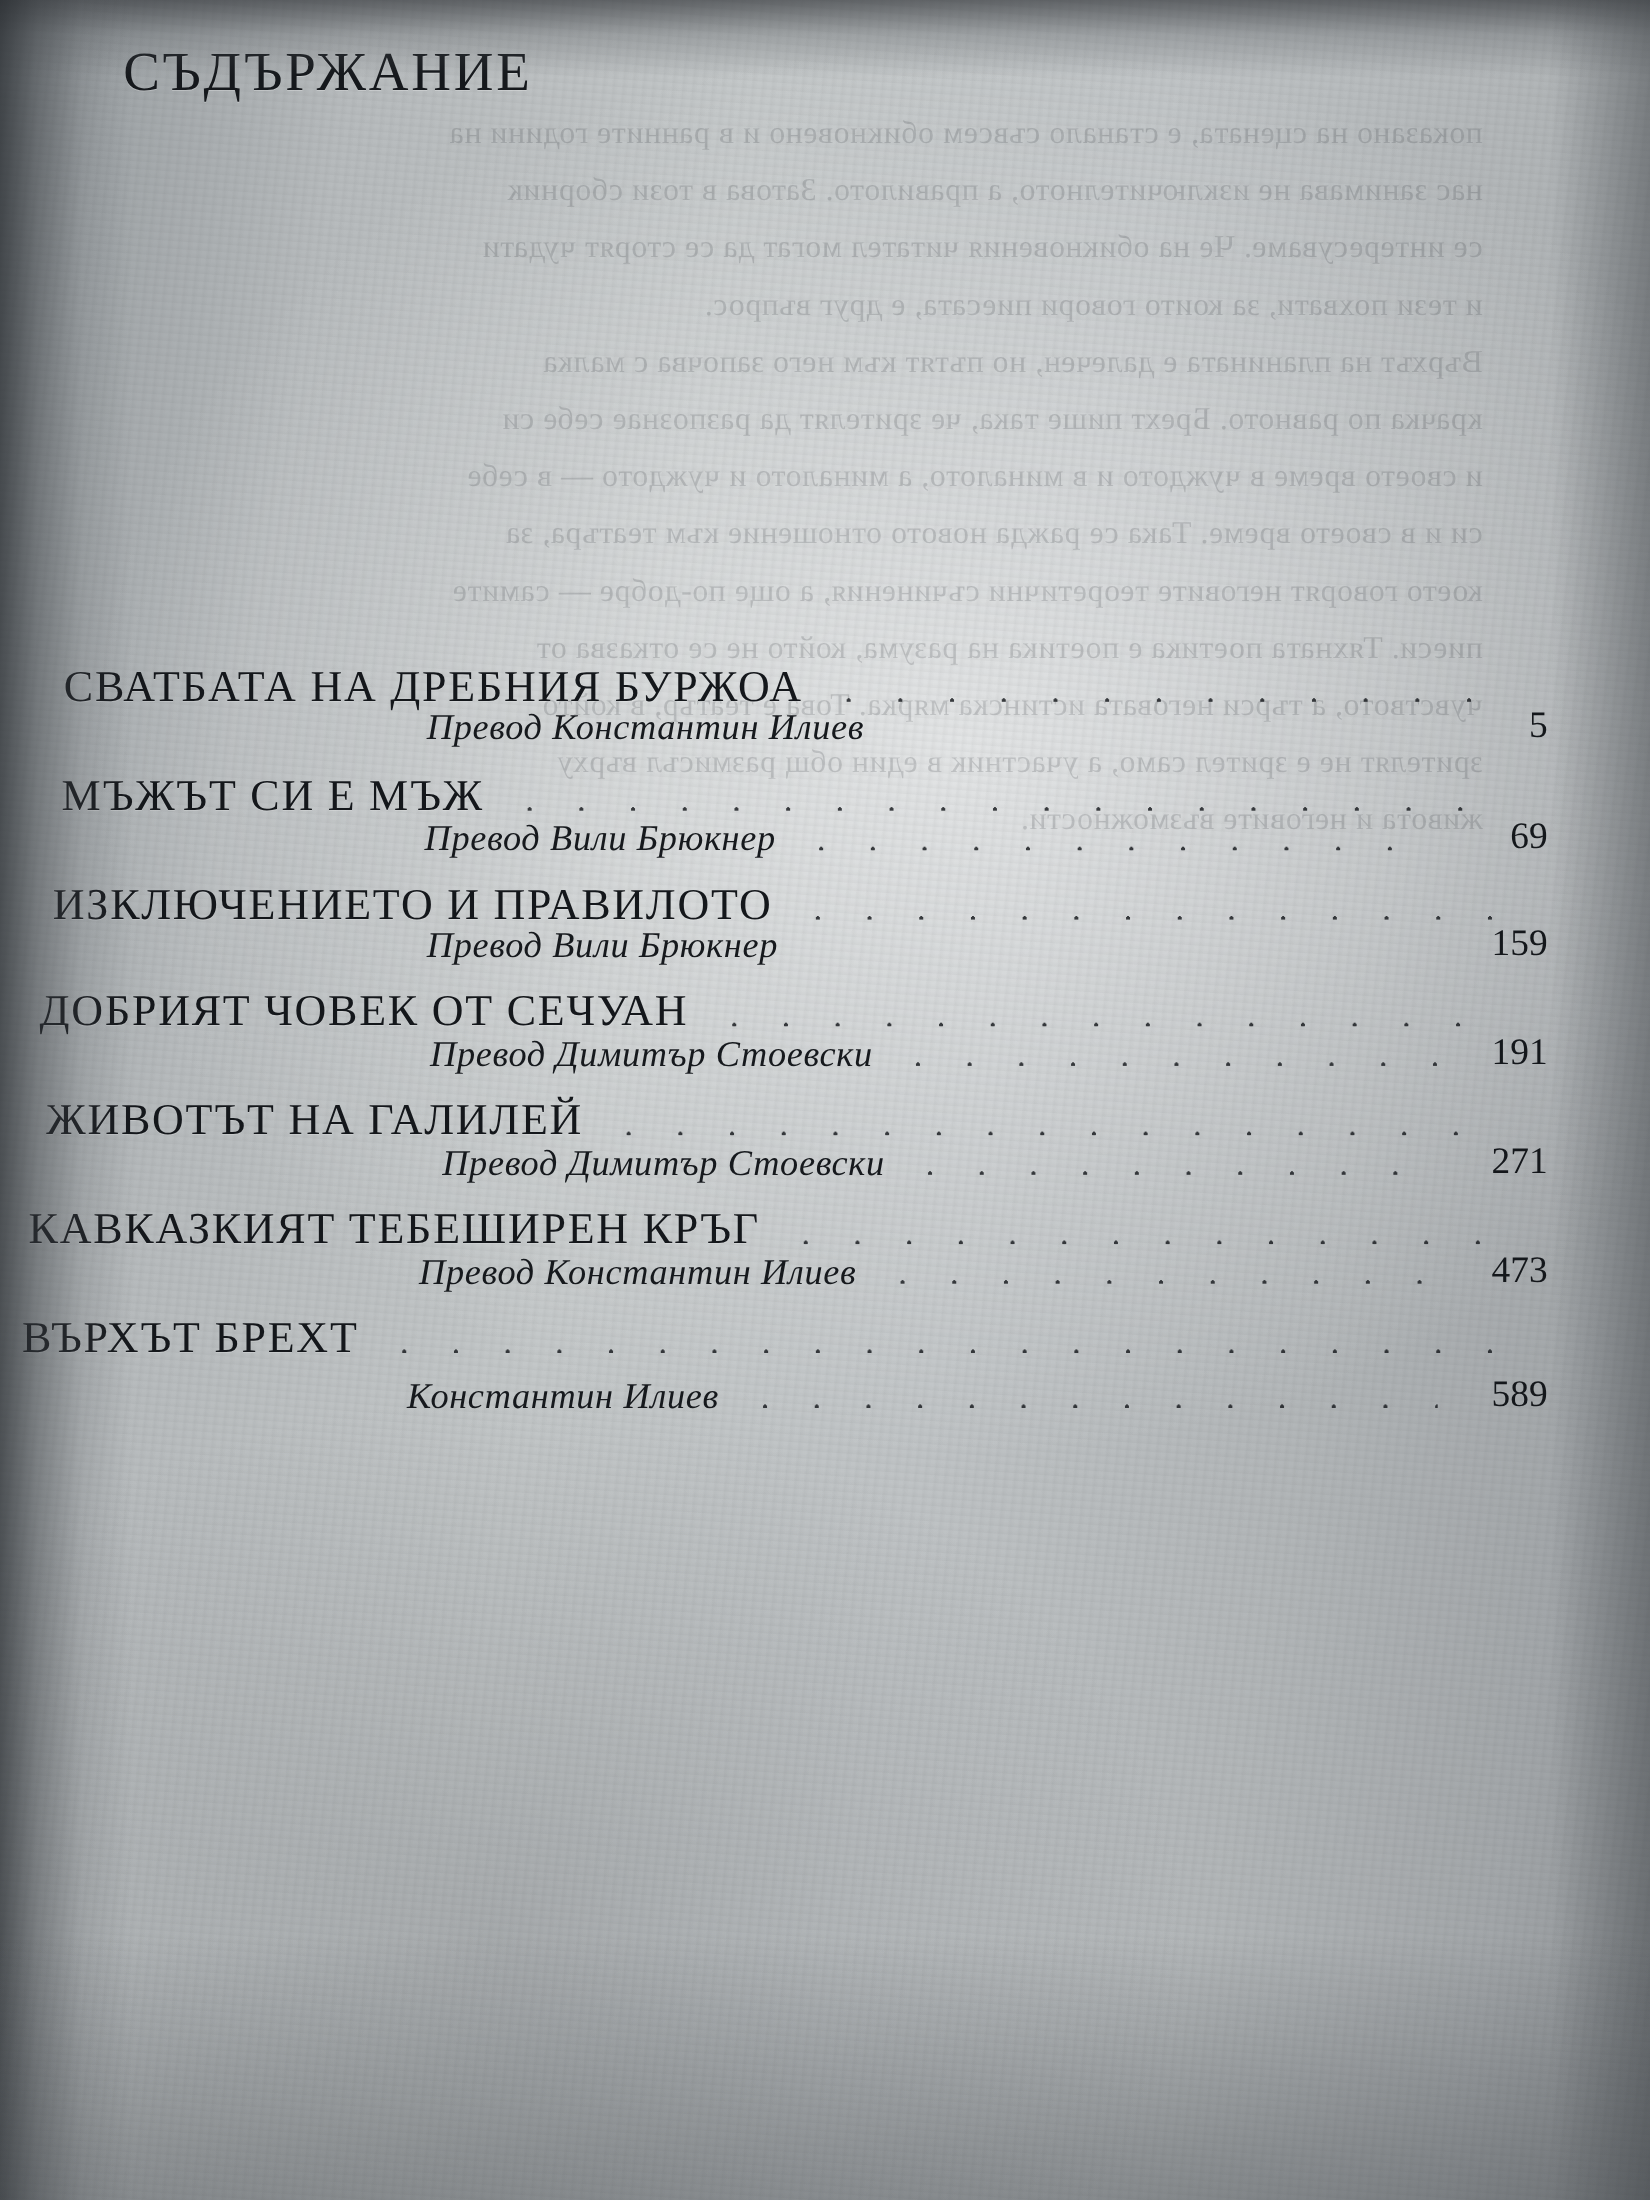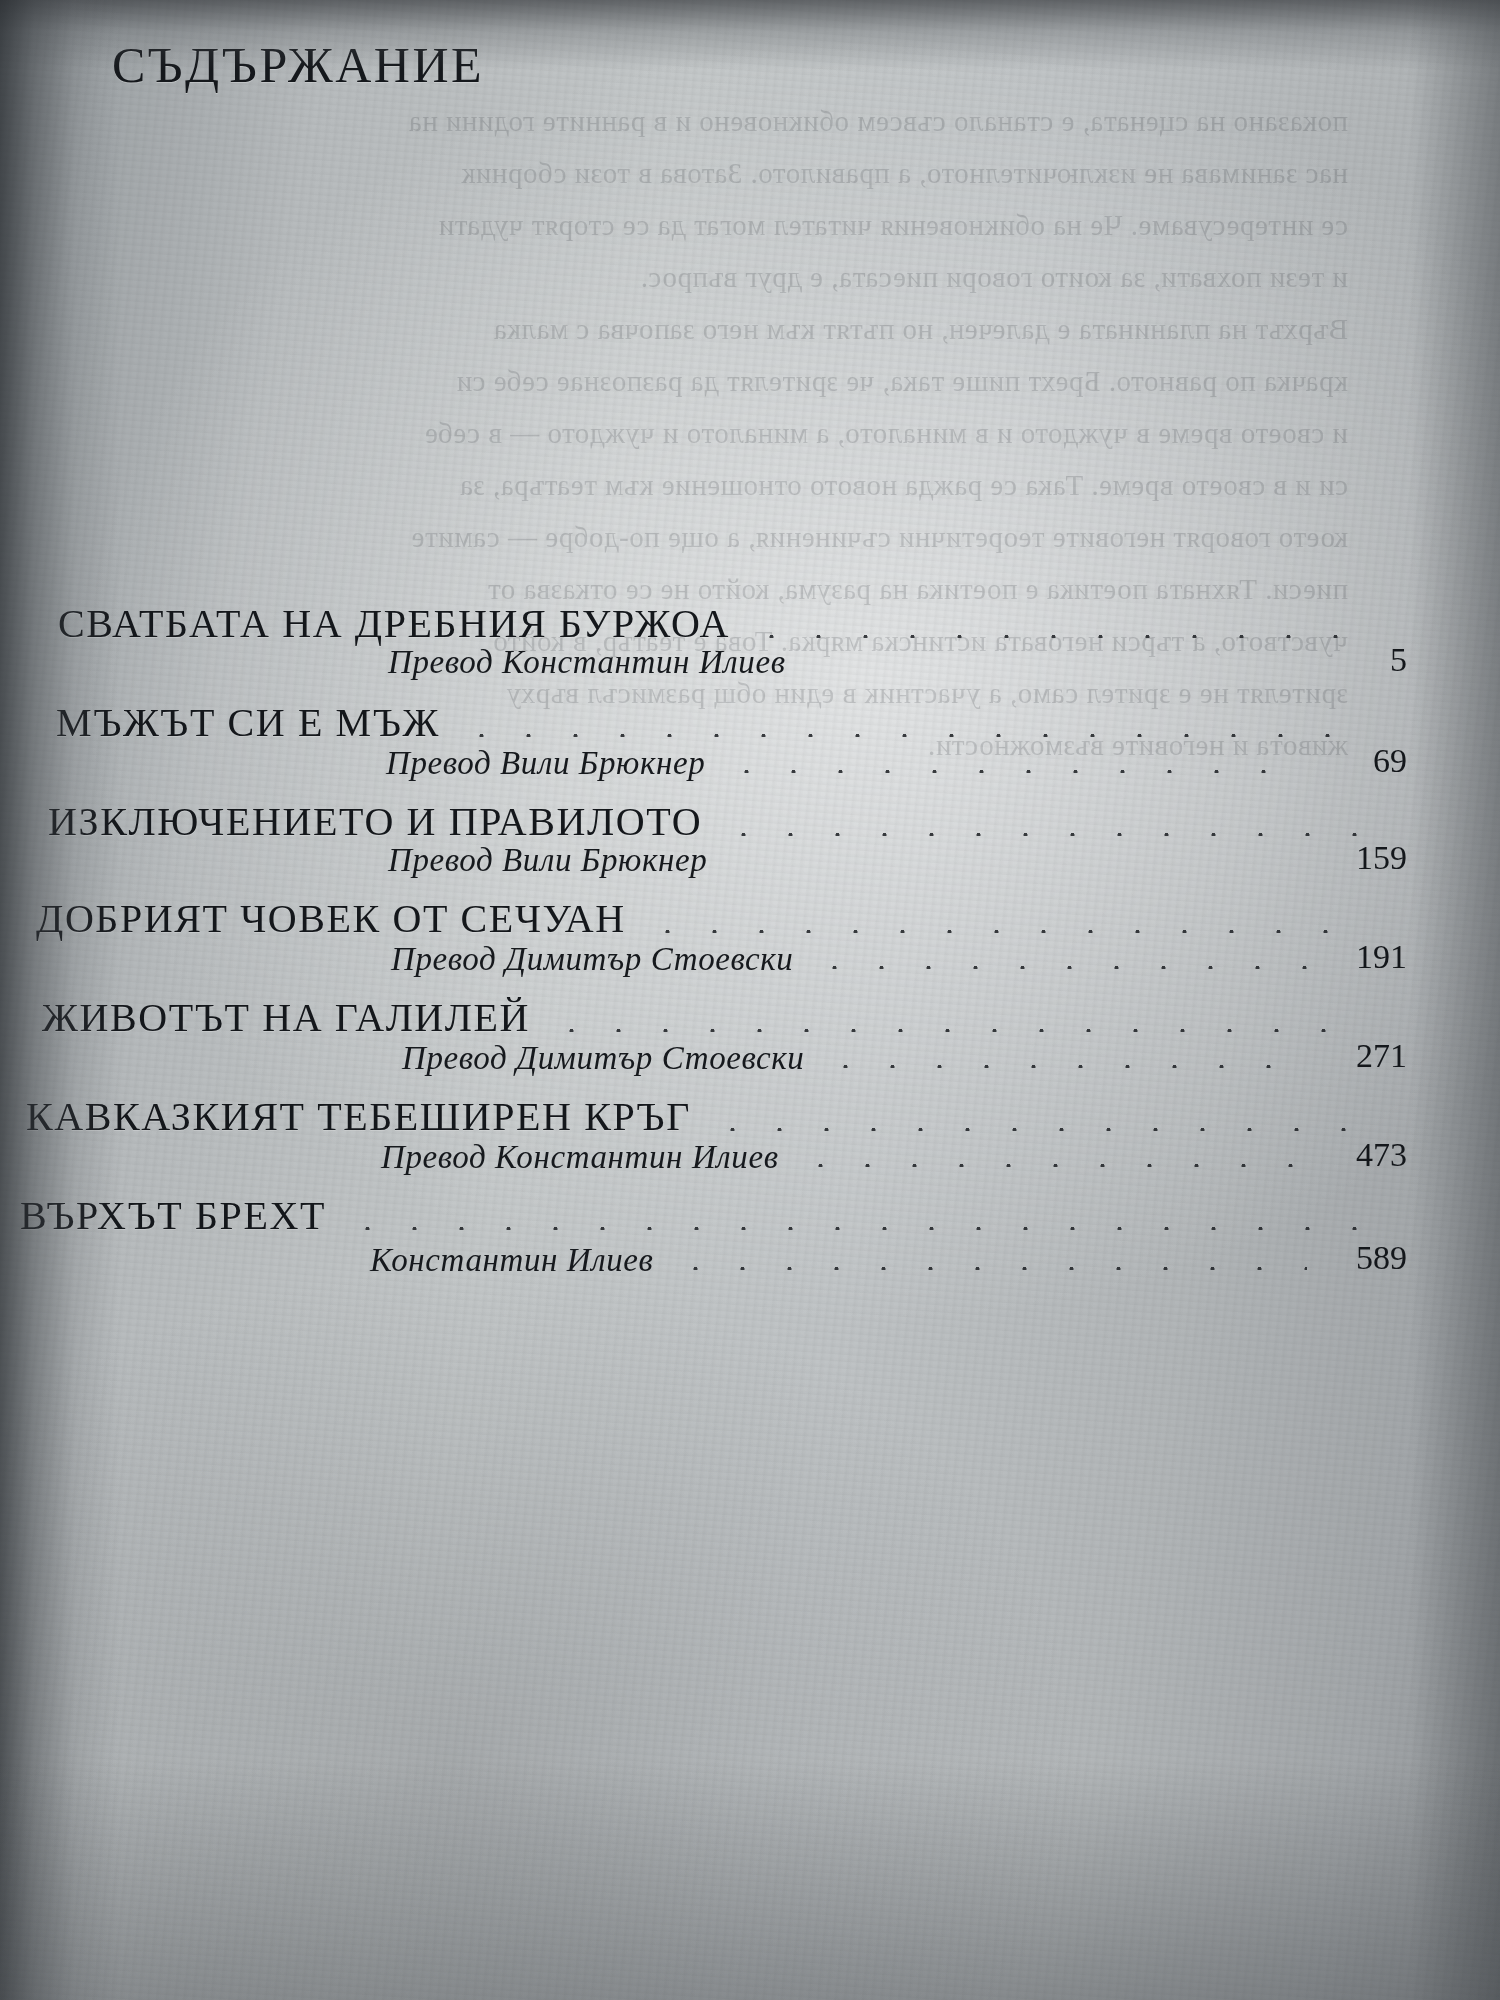--- a/index.html
+++ b/index.html
@@ -250,21 +250,21 @@
         <span class="leader"></span>
         <span class="page-num">473</span>
       </div>
     </div>
 
     <div class="entry" style="margin-left:20px; margin-top:16px;">
       <div class="title-row">
         <span class="title">ВЪРХЪТ БРЕХТ</span>
         <span class="leader"></span>
       </div>
-      <div class="sub-row" style="padding-left:350px;">
+      <div class="sub-row" style="margin-top:10px; padding-left:350px;">
         <span class="translator">Константин Илиев</span>
         <span class="leader"></span>
         <span class="page-num">589</span>
       </div>
     </div>
 
   </div>
 
   <div class="top-shade"></div>
   <div class="gutter"></div>

